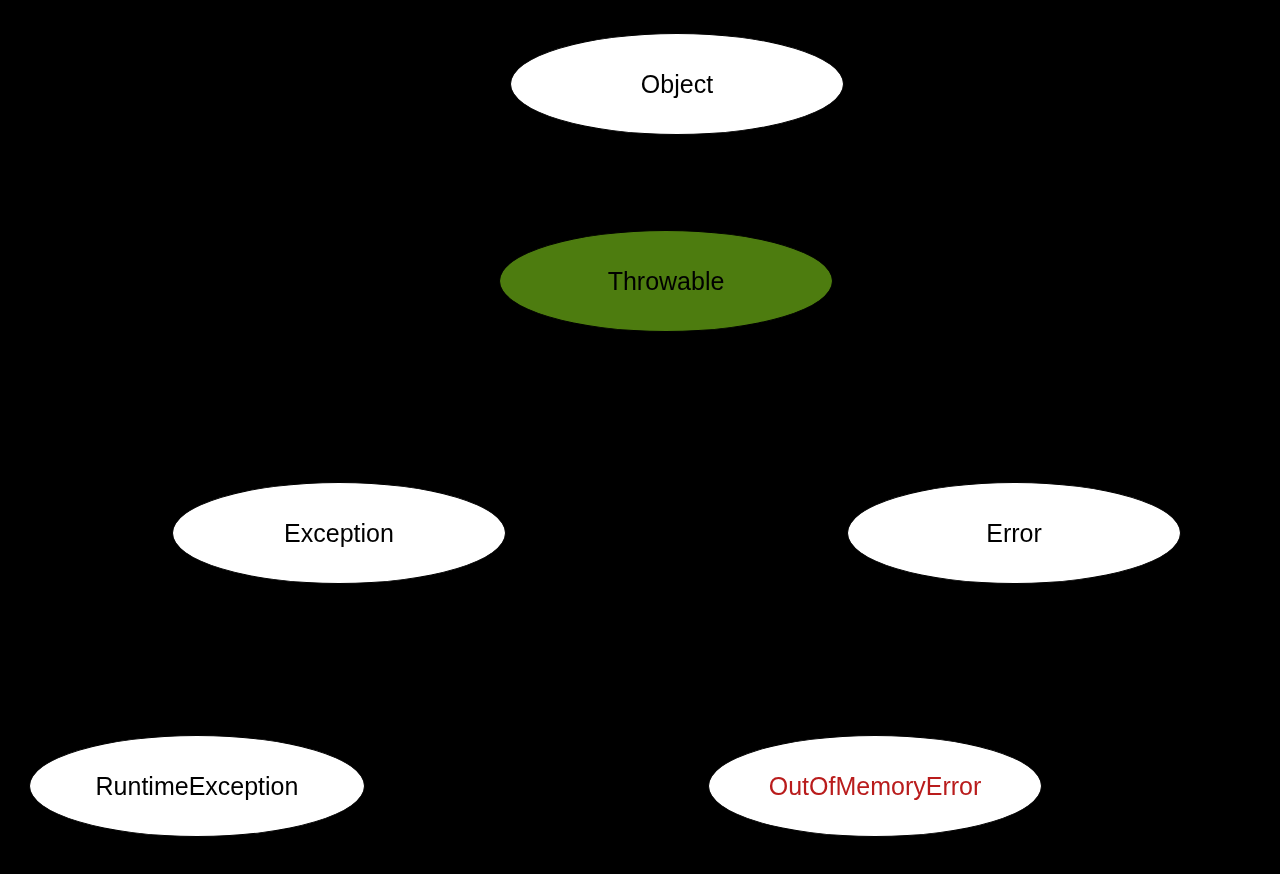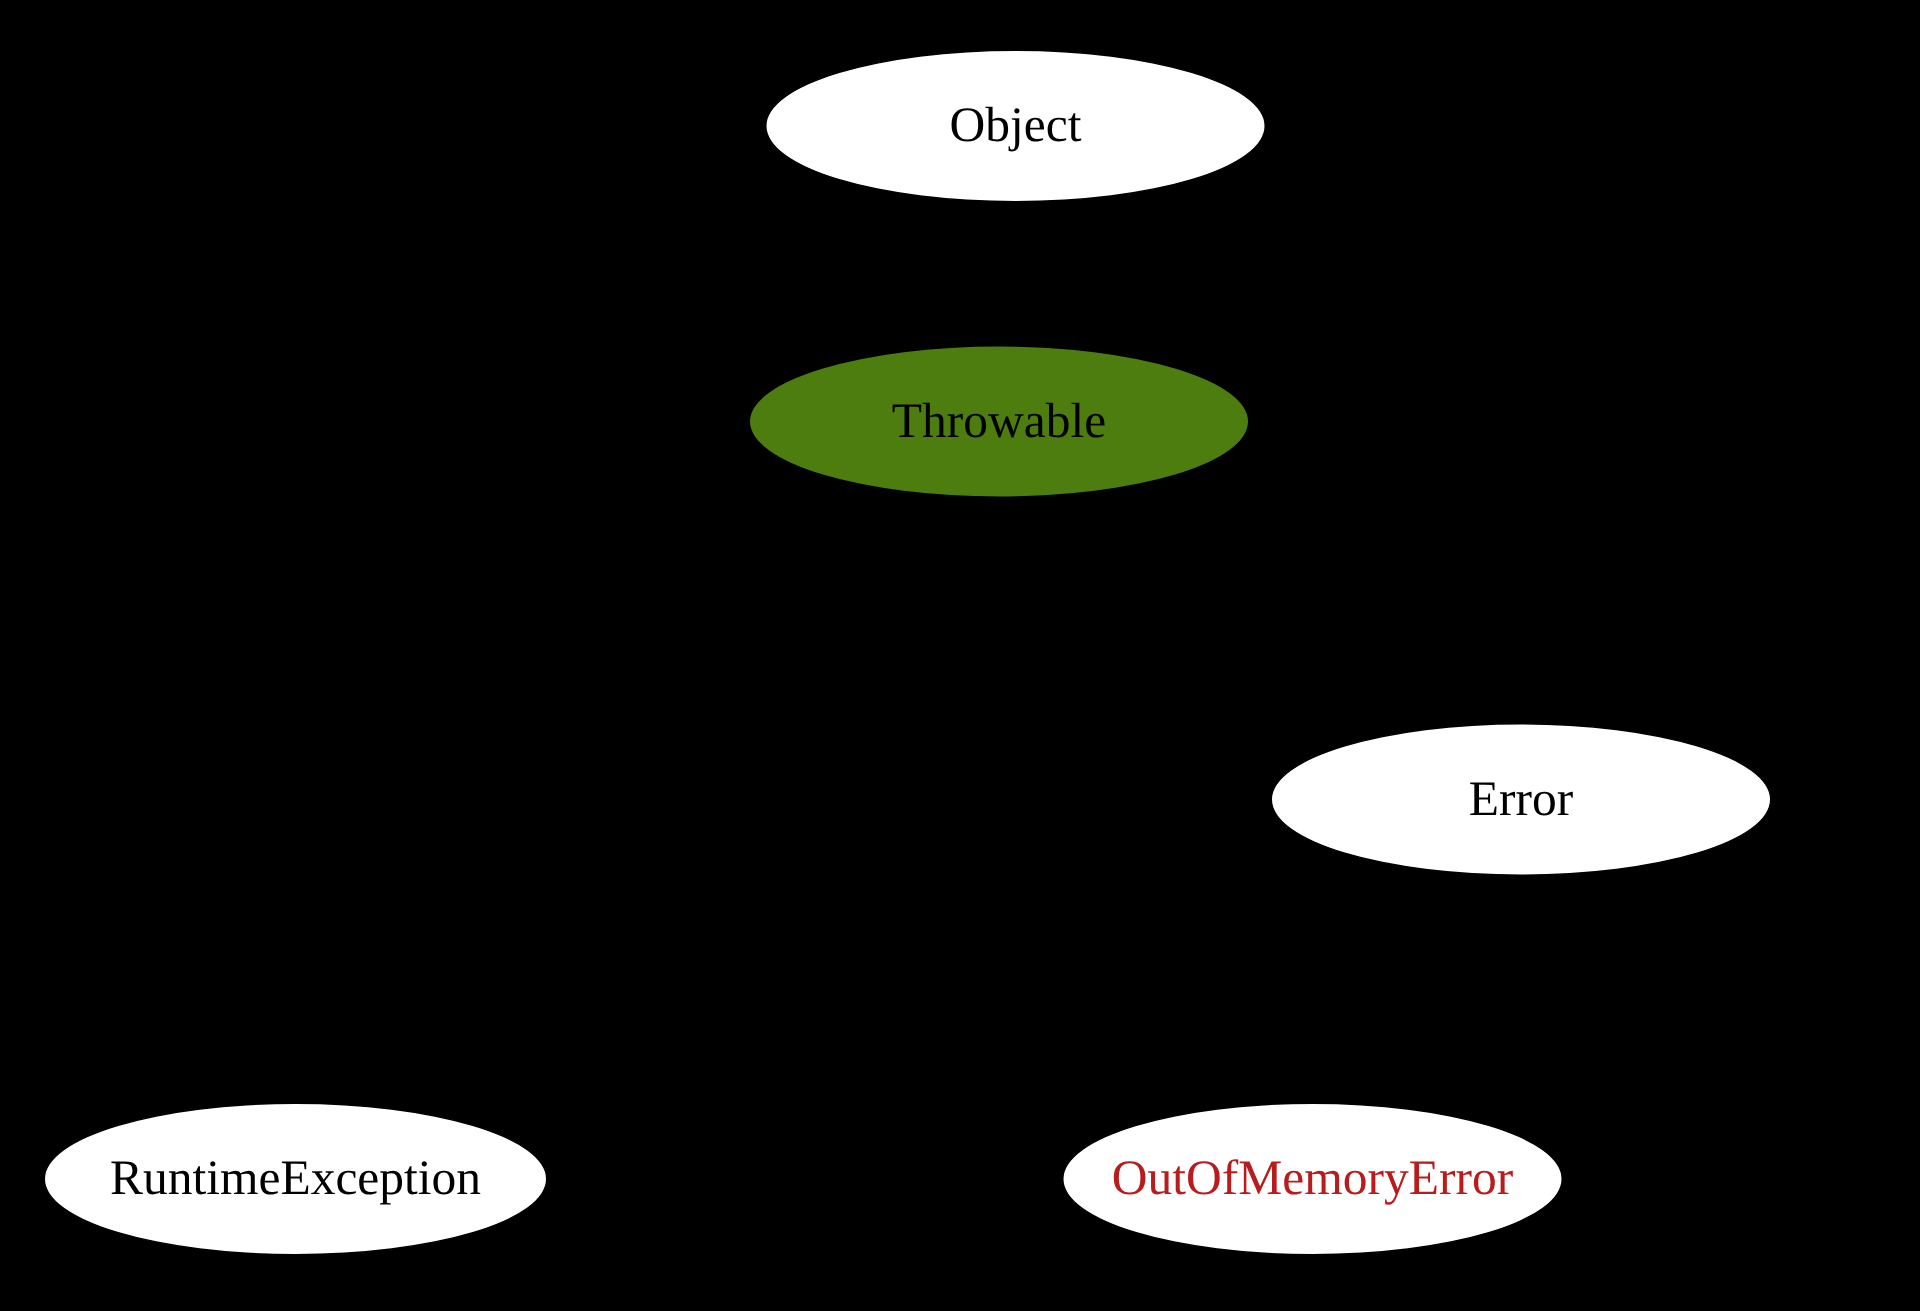--- a/index.html
+++ b/index.html
@@ -39,22 +39,22 @@
     align-items: center;
     justify-content: center;
     box-sizing: border-box;
     background: #ffffff;
     border: 1px solid #000000;
     border-radius: 50%;
     -webkit-border-radius: 50%;
   }
   .node-label {
     color: #000000;
-    font-family: Liberation Serif, serif;
-    font-size: 33px;
+    font-family: Liberation Sans, sans-serif;
+    font-size: 25px;
     line-height: 1;
     letter-spacing: 0px;
     white-space: nowrap;
     text-align: center;
     -webkit-font-smoothing: antialiased;
   }
 </style>
 </head>
 <body>
 
@@ -75,20 +75,23 @@
       </g>
   </svg>
 
   <div id="node-layer">
       <div class="node" style="left: 510px; top: 33px; width: 334px; height: 102px; background: rgb(255, 255, 255); border-color: rgb(0, 0, 0);">
         <span class="node-label" style="color: rgb(0, 0, 0);">Object</span>
       </div>
       <div class="node" style="left: 499px; top: 230px; width: 334px; height: 102px; background: #4d7c0f; border-color: rgb(0, 0, 0);">
         <span class="node-label" style="color: rgb(0, 0, 0);">Throwable</span>
       </div>
+      <div class="node" style="left: 172px; top: 482px; width: 334px; height: 102px; background: rgb(255, 255, 255); border-color: rgb(0, 0, 0);">
+        <span class="node-label" style="color: rgb(0, 0, 0);">Exception</span>
+      </div>
       <div class="node" style="left: 29px; top: 735px; width: 336px; height: 102px; background: rgb(255, 255, 255); border-color: rgb(0, 0, 0);">
         <span class="node-label" style="color: rgb(0, 0, 0);">RuntimeException</span>
       </div>
       <div class="node" style="left: 847px; top: 482px; width: 334px; height: 102px; background: rgb(255, 255, 255); border-color: rgb(0, 0, 0);">
         <span class="node-label" style="color: rgb(0, 0, 0);">Error</span>
       </div>
       <div class="node" style="left: 708px; top: 735px; width: 334px; height: 102px; background: rgb(255, 255, 255); border-color: rgb(0, 0, 0);">
         <span class="node-label" style="color: #b91c1c;">OutOfMemoryError</span>
       </div>
     </div>

